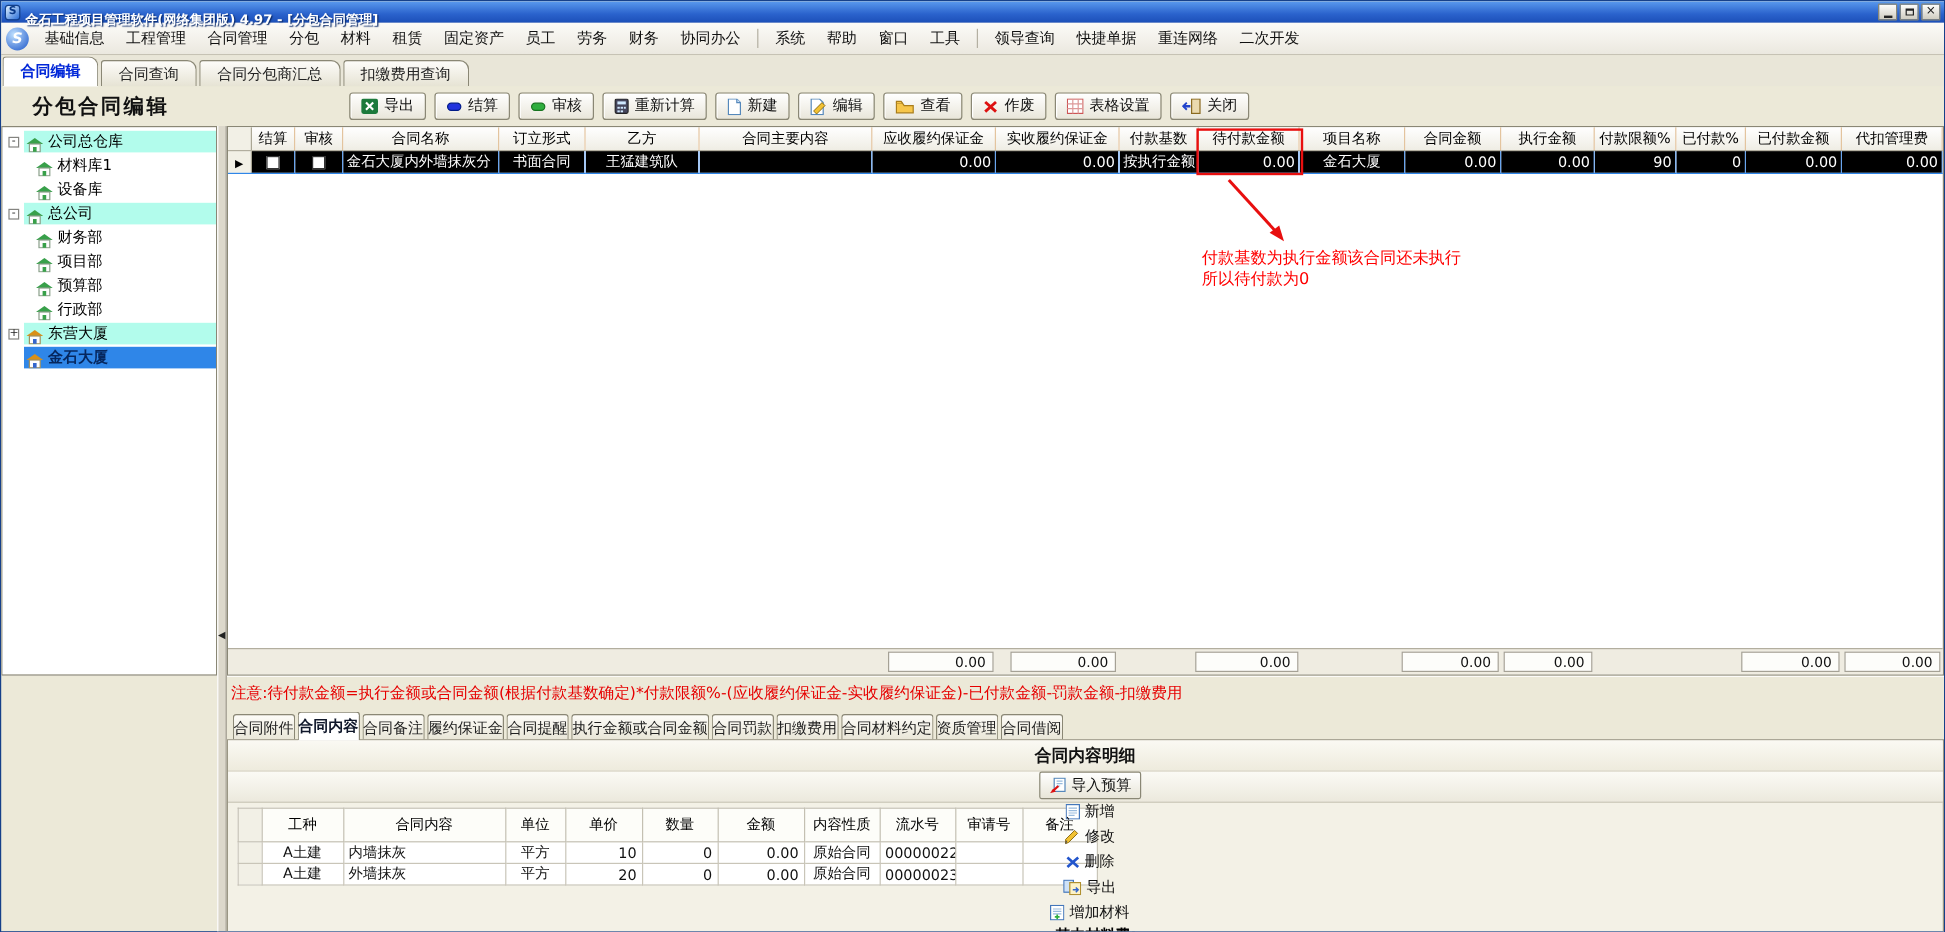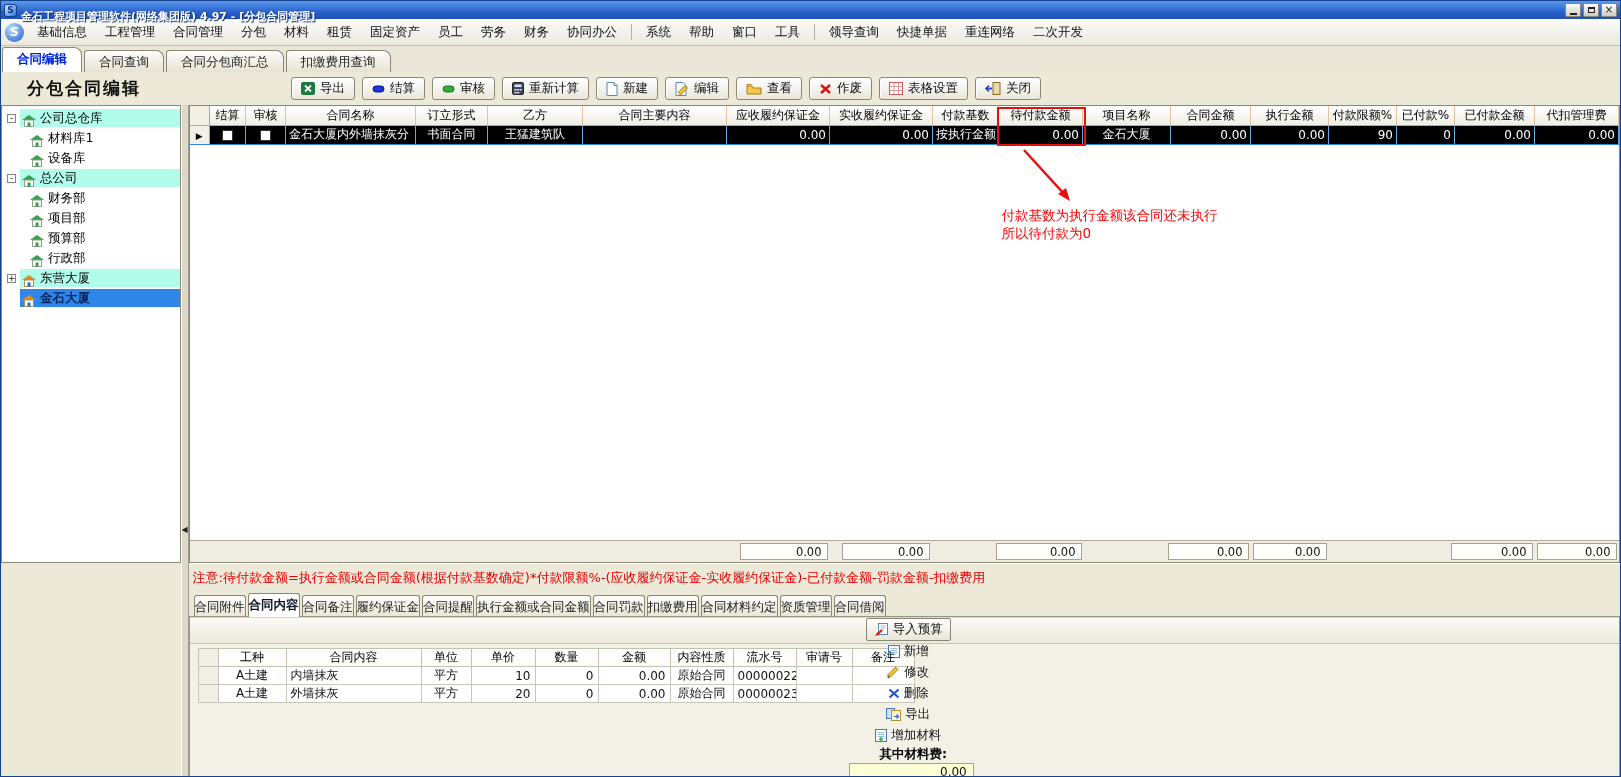--- a/index.html
+++ b/index.html
@@ -111,21 +111,21 @@
                     background:linear-gradient(#fbfaf5,#ecc e9dd); background:linear-gradient(#fbfaf5,#ece9dd);
                     border-top:1px solid #d8d4c6; border-bottom:1px solid #c9c5b6; font-size:12.5px;flex-direction:column; }
   .dt-btn { display:flex; align-items:center; gap:4px; padding:2px 7px; white-space:nowrap; color:#111; }
   .dt-btn.raised { border:1px solid #8a8775; border-radius:2px; background:linear-gradient(#fff,#e8e5d8); }
   .dt-sep { width:1px; height:18px; background:#b5b1a3; margin:0 6px; }
   .fee-label { margin-left:10px; font-weight:bold; white-space:nowrap; }
   .fee-field { width:125px; height:18px; margin-left:6px; background:#ffffd6; border:1px solid #a5a195;
                font-size:12px; text-align:right; padding:1px 6px 0; color:#111; }
   table.dtable { border-collapse:collapse; table-layout:fixed; width:716px; margin:4px 0 0 8px;
                  background:#fff; font-size:12px; border:1px solid #6a675c; }
-  table.dtable th { height:18px; font-weight:normal; background:#fdfdf9; border:1px solid #c4c0b2;
+  table.dtable th { height:28px; font-weight:normal; background:#fdfdf9; border:1px solid #c4c0b2;
                     text-align:center; overflow:hidden; white-space:nowrap; }
   table.dtable td { height:18px; border:1px solid #c9c5b8; overflow:hidden; white-space:nowrap;
                     padding:0 4px; color:#111; }
   table.dtable td.ind, table.dtable th.ind { background:#f2f0e6; }
   svg { display:block; }
   .tb-ico { flex:none; display:flex; align-items:center; }
 </style>
 </head>
 <body>
 
@@ -537,20 +537,21 @@
           <span class="btab">合同提醒</span>
           <span class="btab">执行金额或合同金额</span>
           <span class="btab">合同罚款</span>
           <span class="btab">扣缴费用</span>
           <span class="btab">合同材料约定</span>
           <span class="btab">资质管理</span>
           <span class="btab">合同借阅</span>
         </div>
 
         <div class="detail-panel">
+          <div class="detail-title">合同内容明细</div>
 
           <div class="detail-toolbar">
             <span class="dt-btn raised">
               <span class="tb-ico">
                   <svg width="15" height="13">
                     <rect x="4.5" y="0.5" width="9" height="11" fill="#fff" stroke="#5588bb"></rect>
                     <path d="M6.5 3h5M6.5 5h5M6.5 7h3" stroke="#99bbdd"></path>
                     <path d="M8 7L3 11.5" stroke="#dd1111" stroke-width="1.8"></path>
                     <polygon points="1,13 6,11.5 3.5,9.5" fill="#dd1111"></polygon>
                   </svg>

